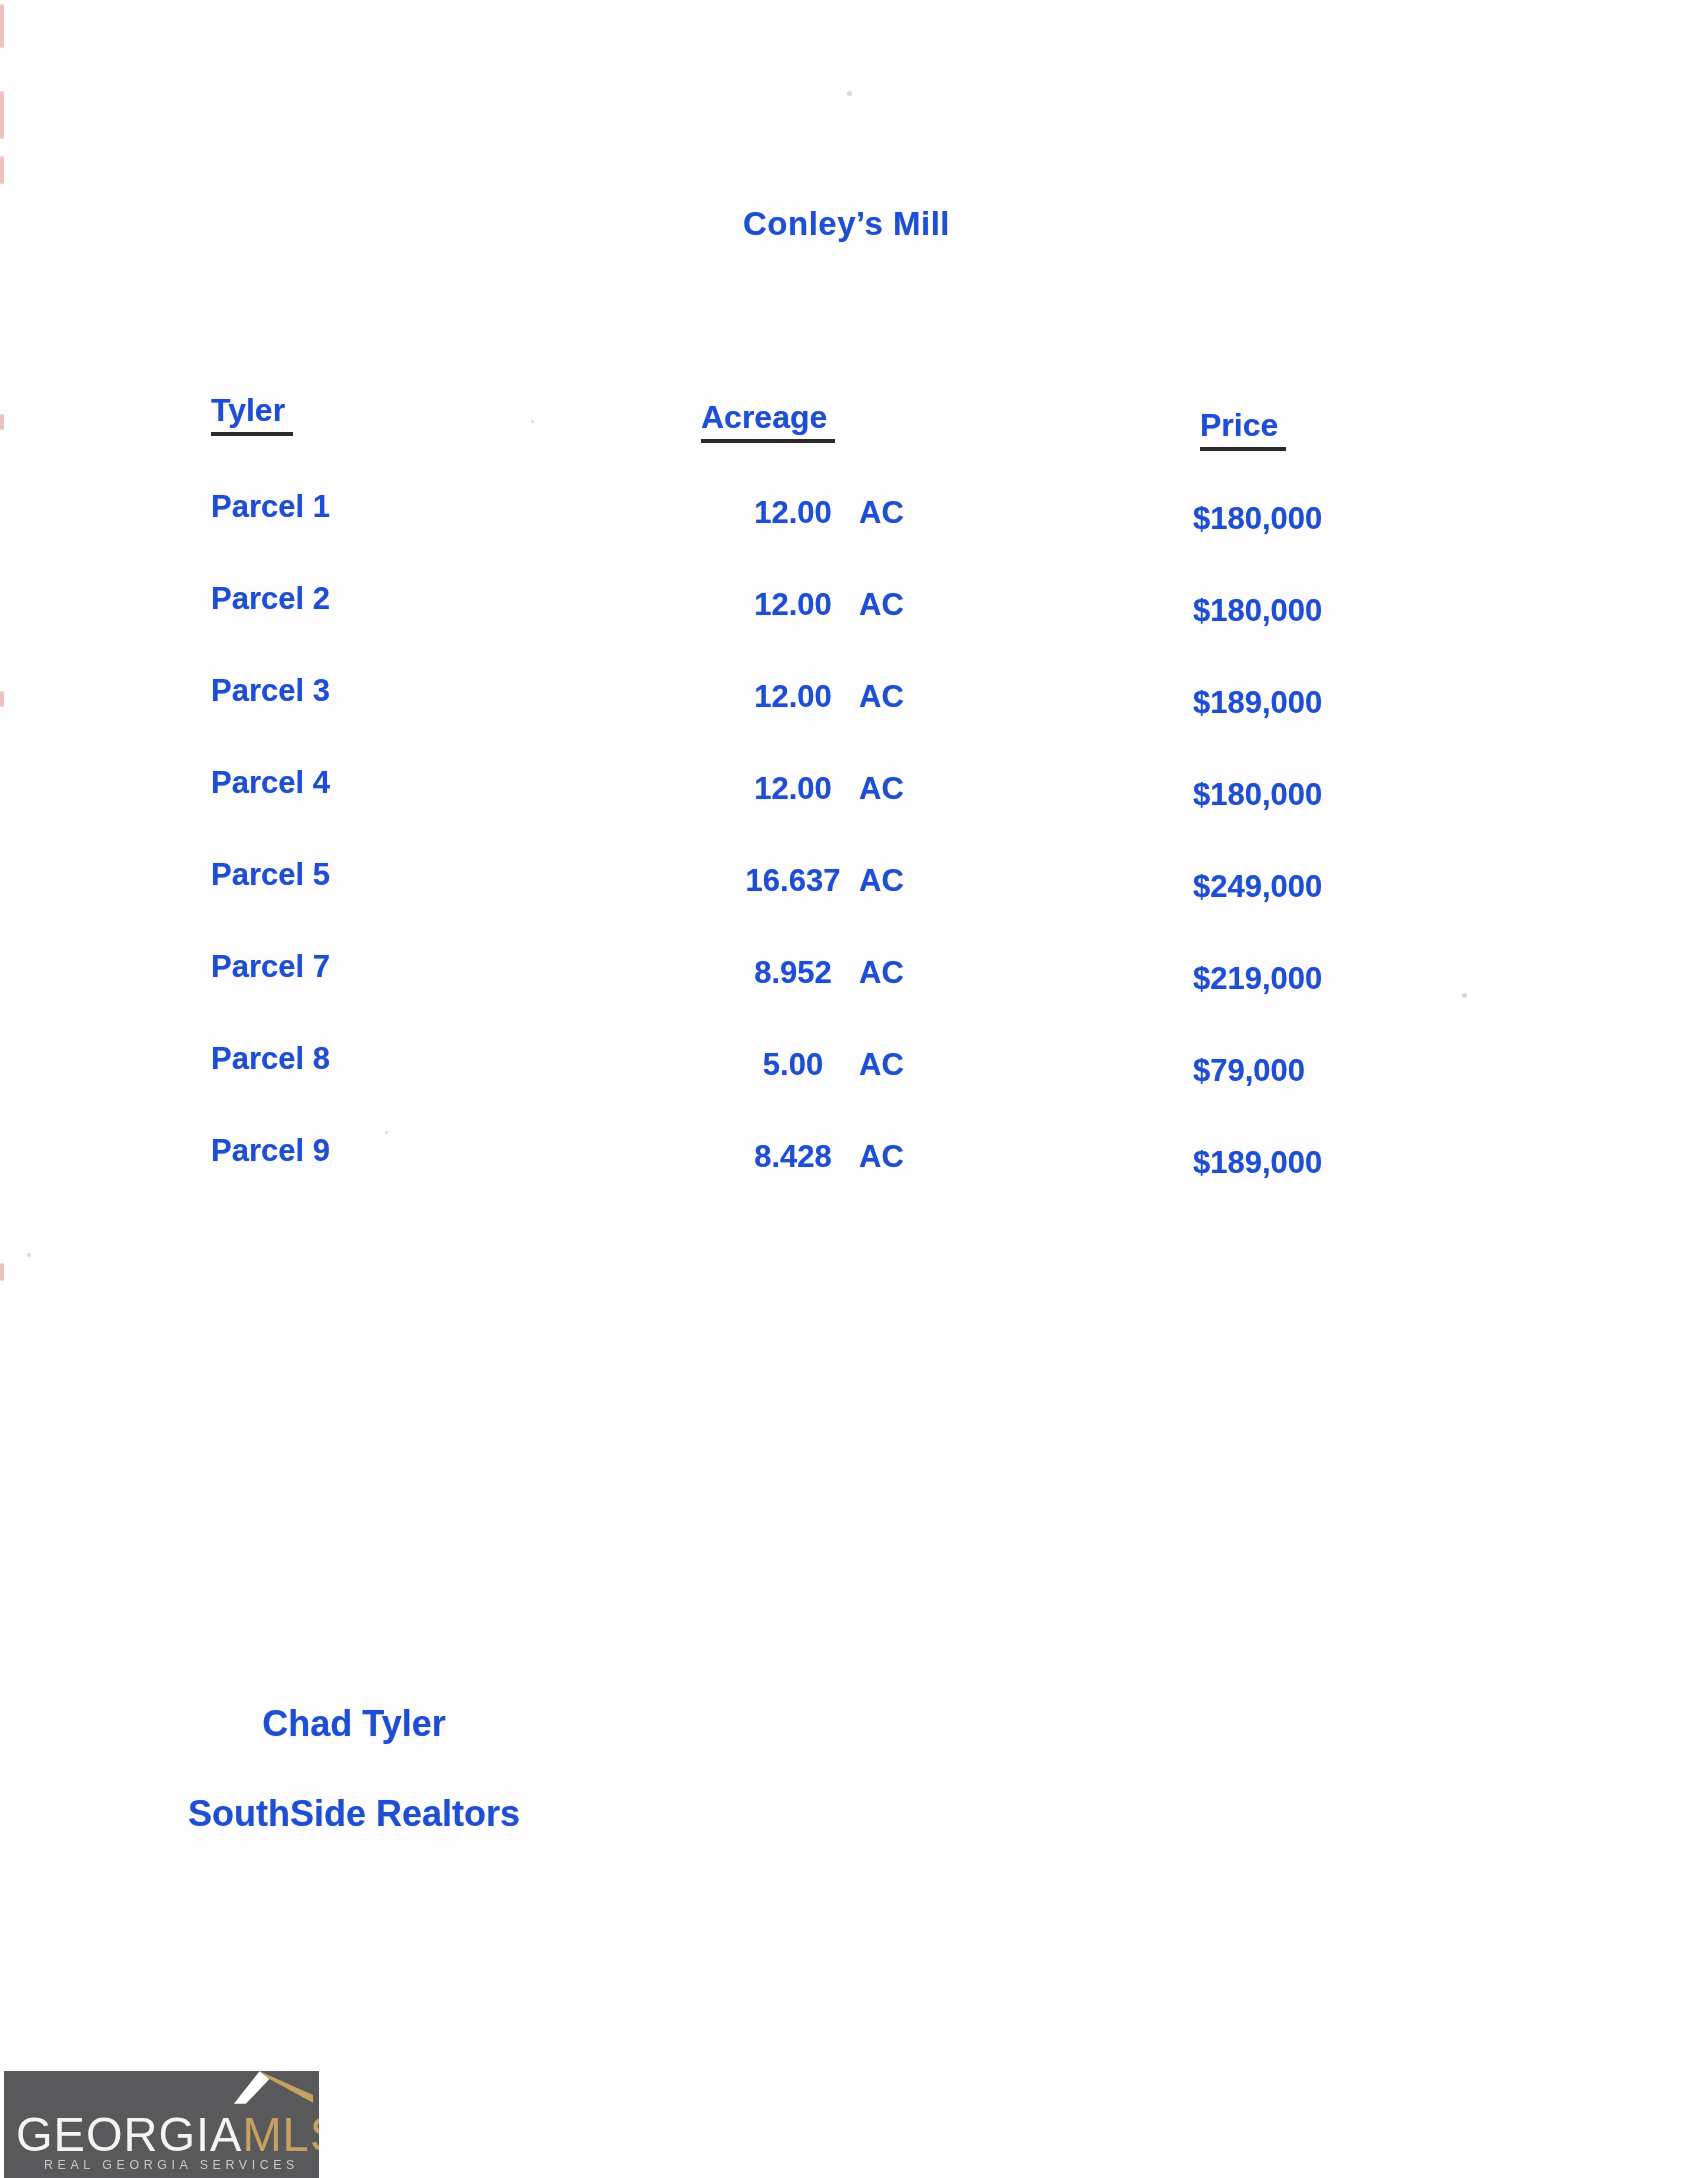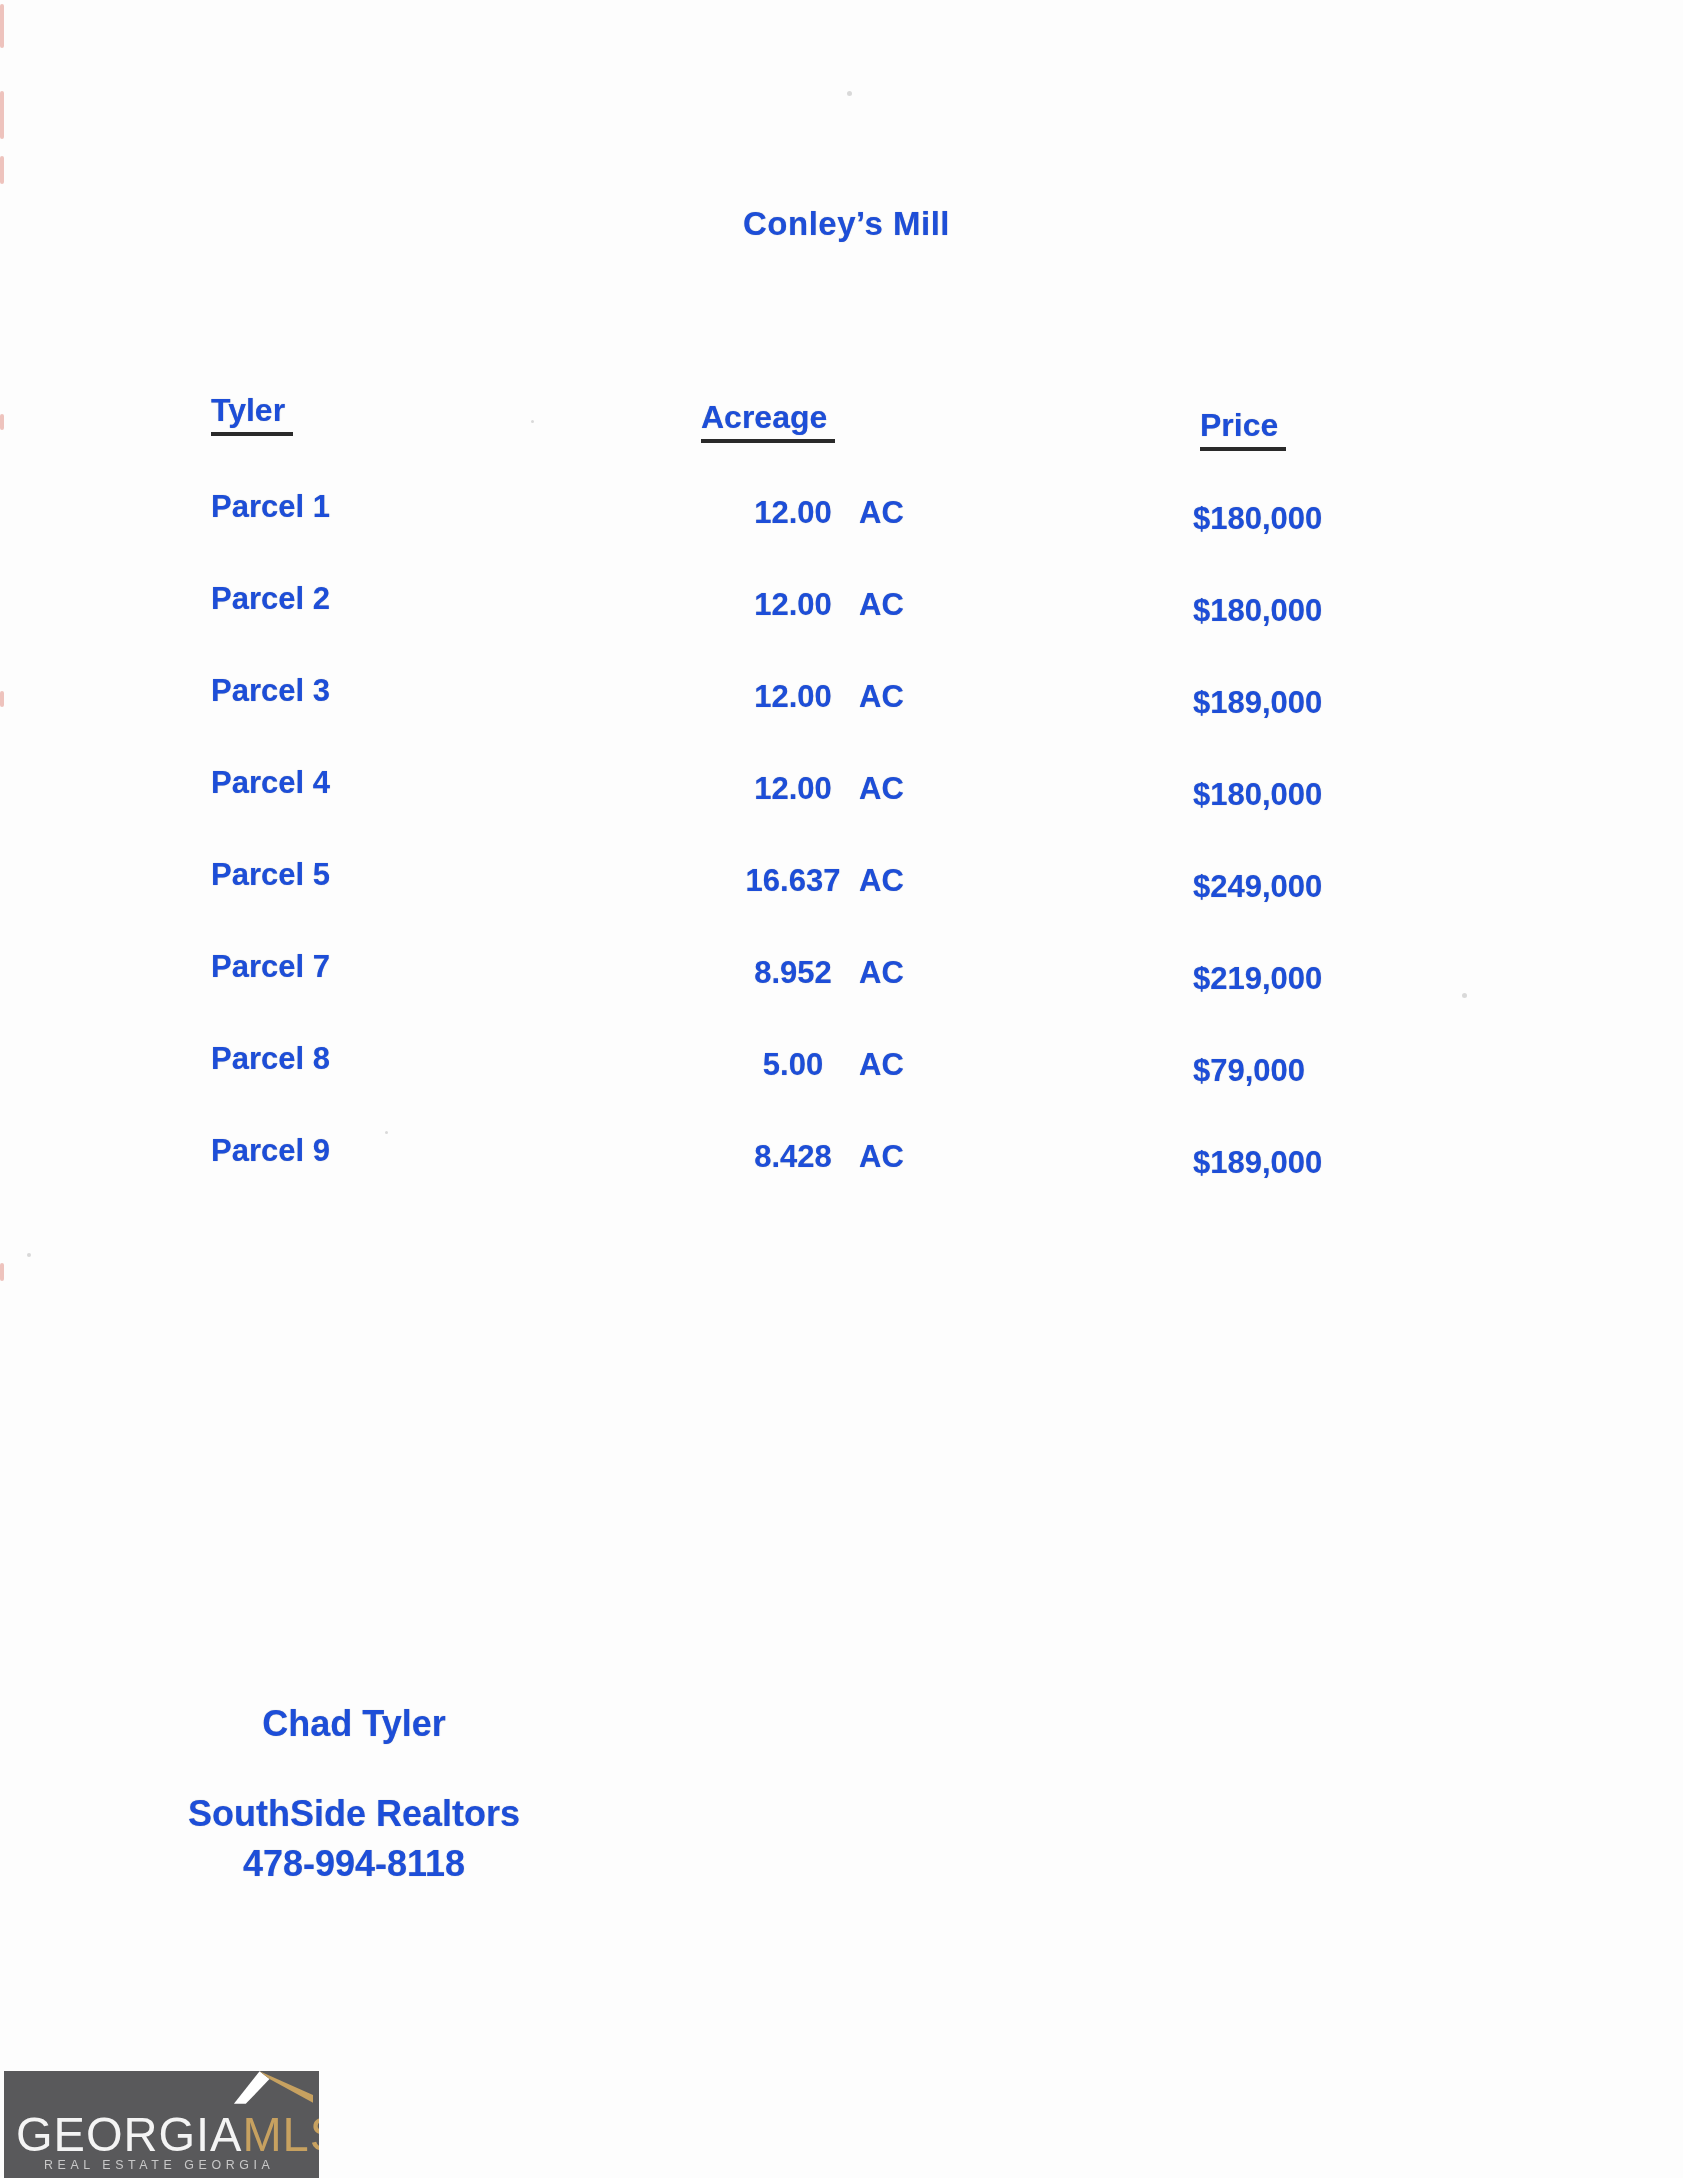--- a/index.html
+++ b/index.html
@@ -190,32 +190,31 @@
     <span class="scan-text cell cell-parcel">Parcel 9</span>
     <span class="scan-text cell cell-acreage"><span class="acre-val">8.428</span><span>AC</span></span>
     <span class="scan-text cell cell-price">$189,000</span>
   </div>
 </div>
 
 <div class="contact">
   <div class="scan-text line">Chad Tyler</div>
   <div class="gap"></div>
   <div class="scan-text line">SouthSide Realtors</div>
-  <div class="scan-text line">478-994-8118</div>
 </div>
 
 <div class="mls-logo">
   <svg class="roof-icon" viewBox="0 0 92 36" xmlns="http://www.w3.org/2000/svg">
     <polygon points="10,34 36,1 46,9 22,34" fill="#ffffff"></polygon>
     <polygon points="36,1 90,25 90,33 46,9" fill="#c7a160"></polygon>
   </svg>
   <div class="brandline">
     <span class="brand-primary">GEORGIA</span><span class="brand-accent">MLS</span>
   </div>
-  <div class="tagline">REAL ESTATE GEORGIA</div>
+  <div class="tagline">REAL GEORGIA SERVICES</div>
 </div>
 
 <div class="edge-mark em1"></div>
 <div class="edge-mark em2"></div>
 <div class="edge-mark em3"></div>
 <div class="edge-mark em4"></div>
 <div class="edge-mark em5"></div>
 <div class="edge-mark em6"></div>
 <div class="speck sp1"></div>
 <div class="speck sp2"></div>

